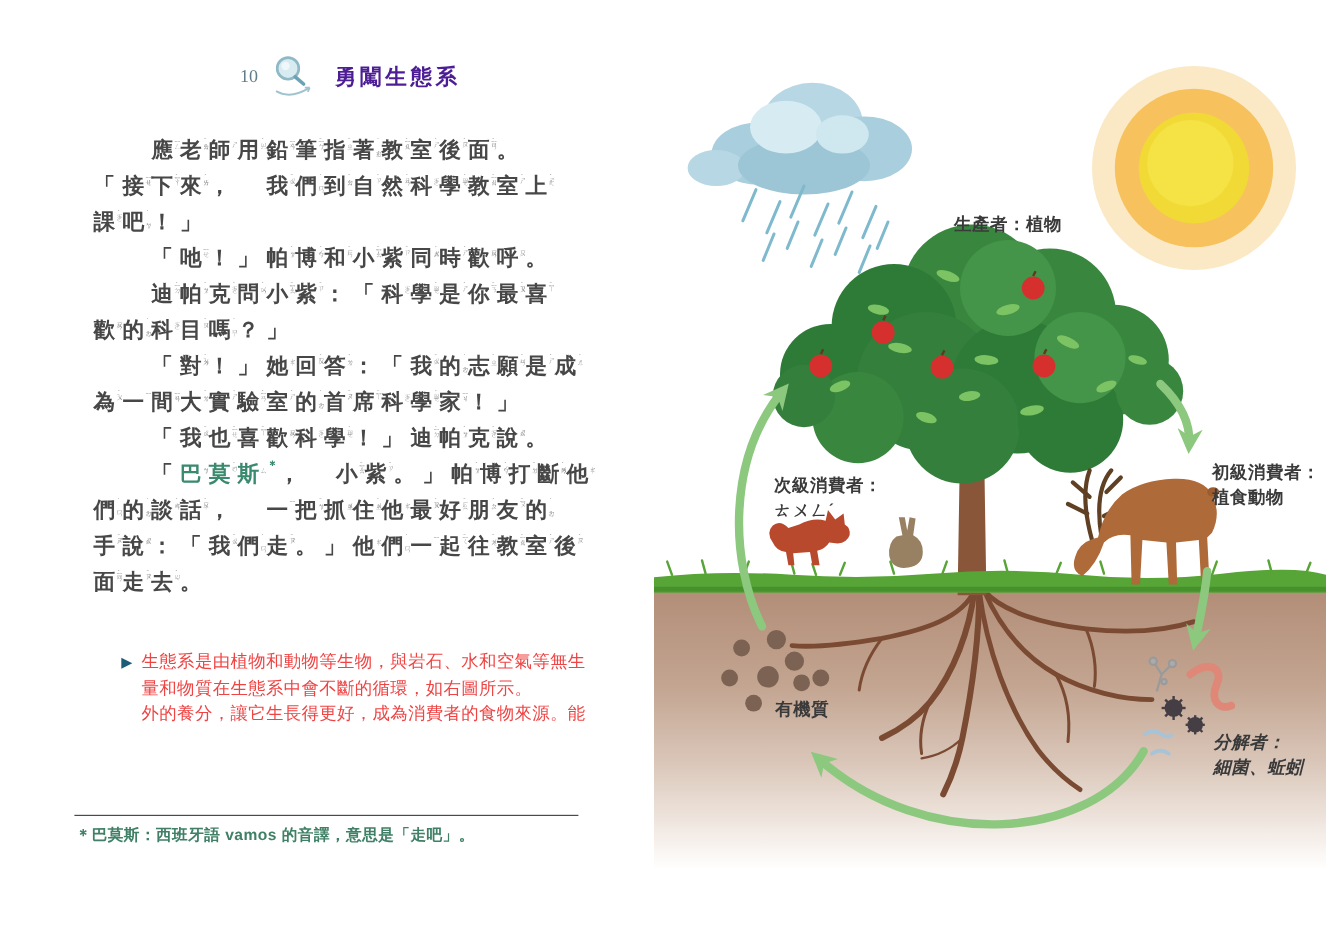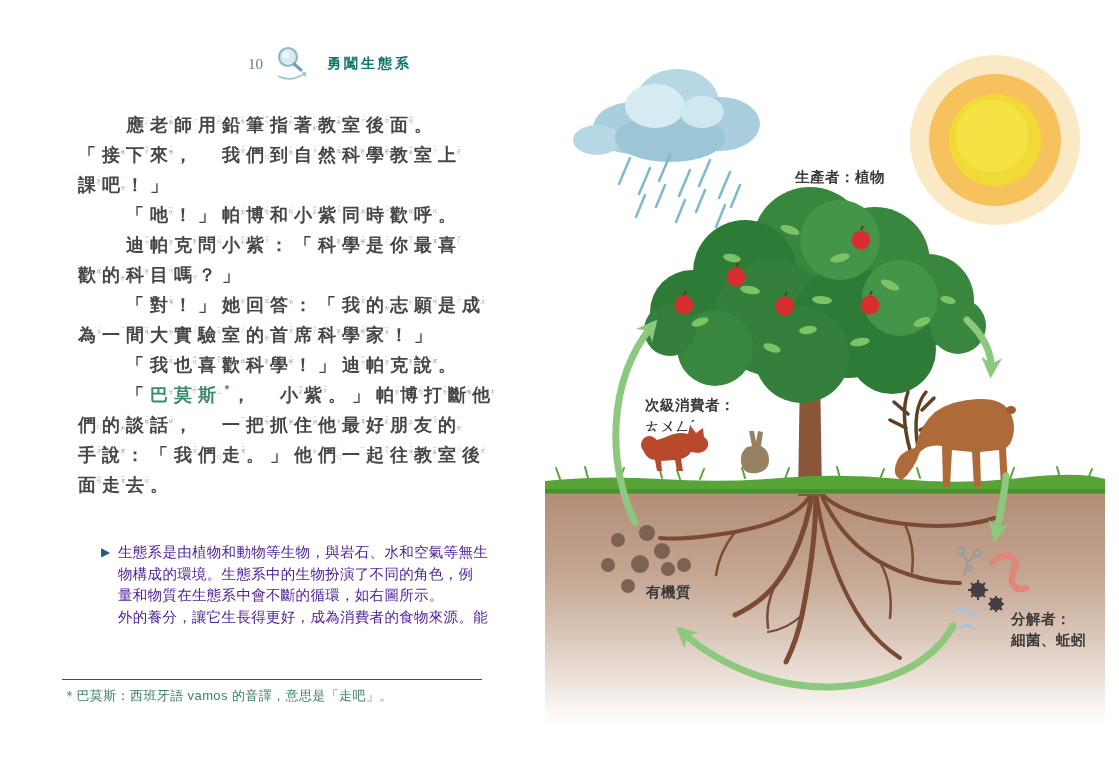--- a/index.html
+++ b/index.html
@@ -1,47 +1,47 @@
 <!DOCTYPE html>
 <html><head>
 <meta charset="utf-8">
 <style>
   html,body{margin:0;padding:0;background:#fff;}
   #page{position:relative;width:1119px;height:773px;background:#ffffff;overflow:hidden;
         font-family:"Liberation Sans","DejaVu Sans",sans-serif;}
 
   
   #header{position:absolute;left:200px;top:46px;height:36px;display:flex;align-items:center;}
-  .page-num{font-size:15px;color:#5f7d8a;margin-right:10px;font-family:"Liberation Serif",serif;margin-left:48px;}
+  .page-num{font-size:15px;color:#5f7d8a;margin-right:10px;font-family:"Liberation Serif",serif;}
   .mag-icon{width:46px;height:36px;margin-right:8px;}
-  .book-title{font-size:14px;font-weight:bold;color:#0f766e;letter-spacing:3px;}
+  .book-title{font-size:18px;font-weight:bold;color:#4c1d95;letter-spacing:3px;}
 
   
   #story{position:absolute;left:78px;top:112px;width:420px;
          font-family:"Liberation Serif","DejaVu Serif",serif;}
   .story-line{height:30px;white-space:nowrap;display:flex;align-items:flex-start;}
   .story-line.indent{padding-left:48px;}
   .cu{display:inline-flex;align-items:flex-start;}
   .ch{display:inline-block;width:18px;font-size:18px;line-height:26px;color:#474747;
       font-weight:600;text-align:center;}
   .rb{display:inline-block;width:6px;height:26px;writing-mode:vertical-rl;text-orientation:upright;
       font-size:6px;line-height:1;color:#8f8f8f;margin-top:3px;overflow:hidden;}
   .cu.green .ch{color:#3a8a6e;}
   .cu.sup .ch{font-size:10px;line-height:14px;width:8px;color:#3a8a6e;}
   .cu.sup .rb{width:2px;}
 
   
   #infobox{position:absolute;left:118px;top:542px;width:380px;}
   #infobox .bullet{position:absolute;left:-17px;top:3px;font-size:12px;color:#1d5d7a;}
-  .ib-line{font-size:14.5px;line-height:21.5px;color:#4c1d95;font-weight:500;letter-spacing:0.3px;
+  .ib-line{font-size:14.5px;line-height:21.5px;color:#ef4444;font-weight:500;letter-spacing:0.3px;
            white-space:nowrap;}
 
   
   #foot-rule{position:absolute;left:62px;top:679px;width:420px;border-top:1.5px solid #4a4a4a;}
-  #footnote{position:absolute;left:63px;top:687px;font-size:13px;color:#3f8066;letter-spacing:0.4px;}
+  #footnote{position:absolute;left:63px;top:687px;font-size:13px;color:#3f8066;letter-spacing:0.4px;font-weight:bold;}
 
   
   #diagram-svg{position:absolute;left:540px;top:0;}
   .diag-label{position:absolute;font-size:14.5px;font-weight:600;color:#3a3a3a;line-height:21px;
               letter-spacing:0.5px;}
 </style>
 </head>
 <body>
 
 <div id="page">
@@ -744,21 +744,20 @@
           <span class="ch">。</span>
           <span class="rb"></span>
         </span>
       </div>
     </div>
 
   <div id="infobox">
     <span class="bullet">▶</span>
     <div>
         <div class="ib-line">生態系是由植物和動物等生物，與岩石、水和空氣等無生</div>
-        <div class="ib-line">物構成的環境。生態系中的生物扮演了不同的角色，例</div>
         <div class="ib-line">量和物質在生態系中會不斷的循環，如右圖所示。</div>
         <div class="ib-line">外的養分，讓它生長得更好，成為消費者的食物來源。能</div>
       </div>
   </div>
 
   <div id="foot-rule"></div>
   <div id="footnote">＊巴莫斯：西班牙語 vamos 的音譯，意思是「走吧」。</div>
 
   <svg id="diagram-svg" width="579" height="773" viewBox="0 0 579 773">
     <defs>
@@ -945,24 +944,28 @@
     </g>
 
     <g stroke="#8cc87e" stroke-width="7" fill="none" stroke-linecap="round">
       <path d="M95 522 C68 468 66 382 112 326" marker-end="url(#ah)"></path>
       <path d="M427 320 C446 338 452 354 451 370" marker-end="url(#ah)"></path>
       <path d="M466 476 C464 498 460 516 456 534" marker-end="url(#ah)"></path>
       <path d="M413 626 C372 700 232 712 142 632" marker-end="url(#ah)"></path>
     </g>
   </svg>
 
-  <div class="diag-label" style="left:795px;top:167px;">生產者：植物</div>
+  <div class="diag-label" style="left:795px;top:178px;">生產者：植物</div>
   <div class="diag-label" style="left:621px;top:395px;margin-left:24px;">
     <div>次級消費者：</div>
     <div>ㄊㄨㄥˊ</div>
   </div>
+  <div class="diag-label" style="left:1010px;top:384px;">
+    <div>初級消費者：</div>
+    <div>植食動物</div>
+  </div>
   <div class="diag-label" style="left:646px;top:582px;">有機質</div>
-  <div class="diag-label" style="left:1011px;top:609px;">
+  <div class="diag-label" style="left:1011px;top:609px;font-style:italic;">
     <div>分解者：</div>
     <div>細菌、蚯蚓</div>
   </div>
 
 </div>
 
 </body></html>

